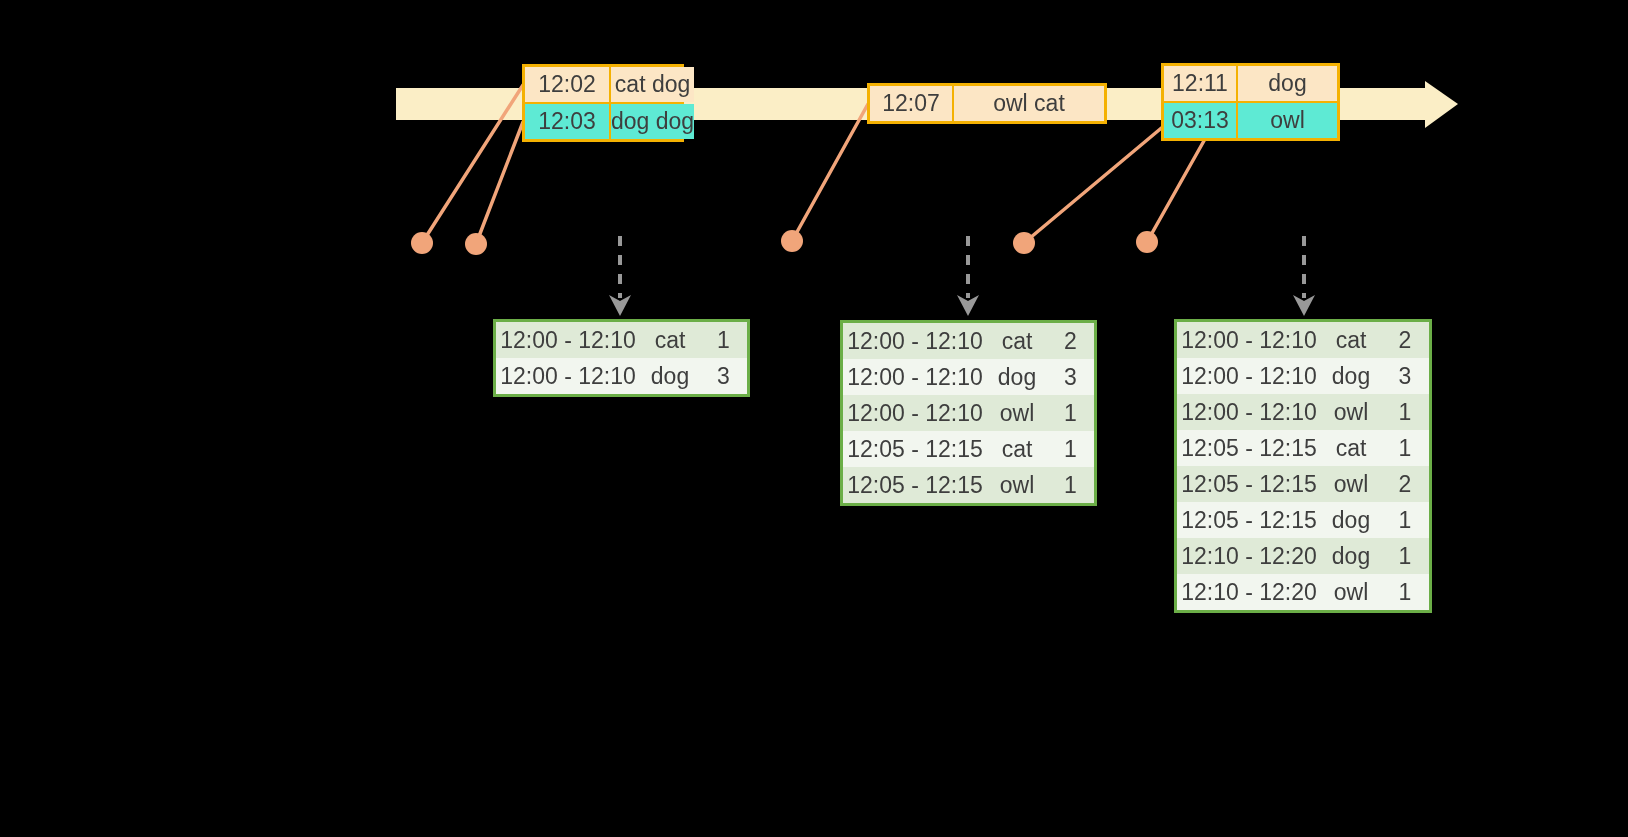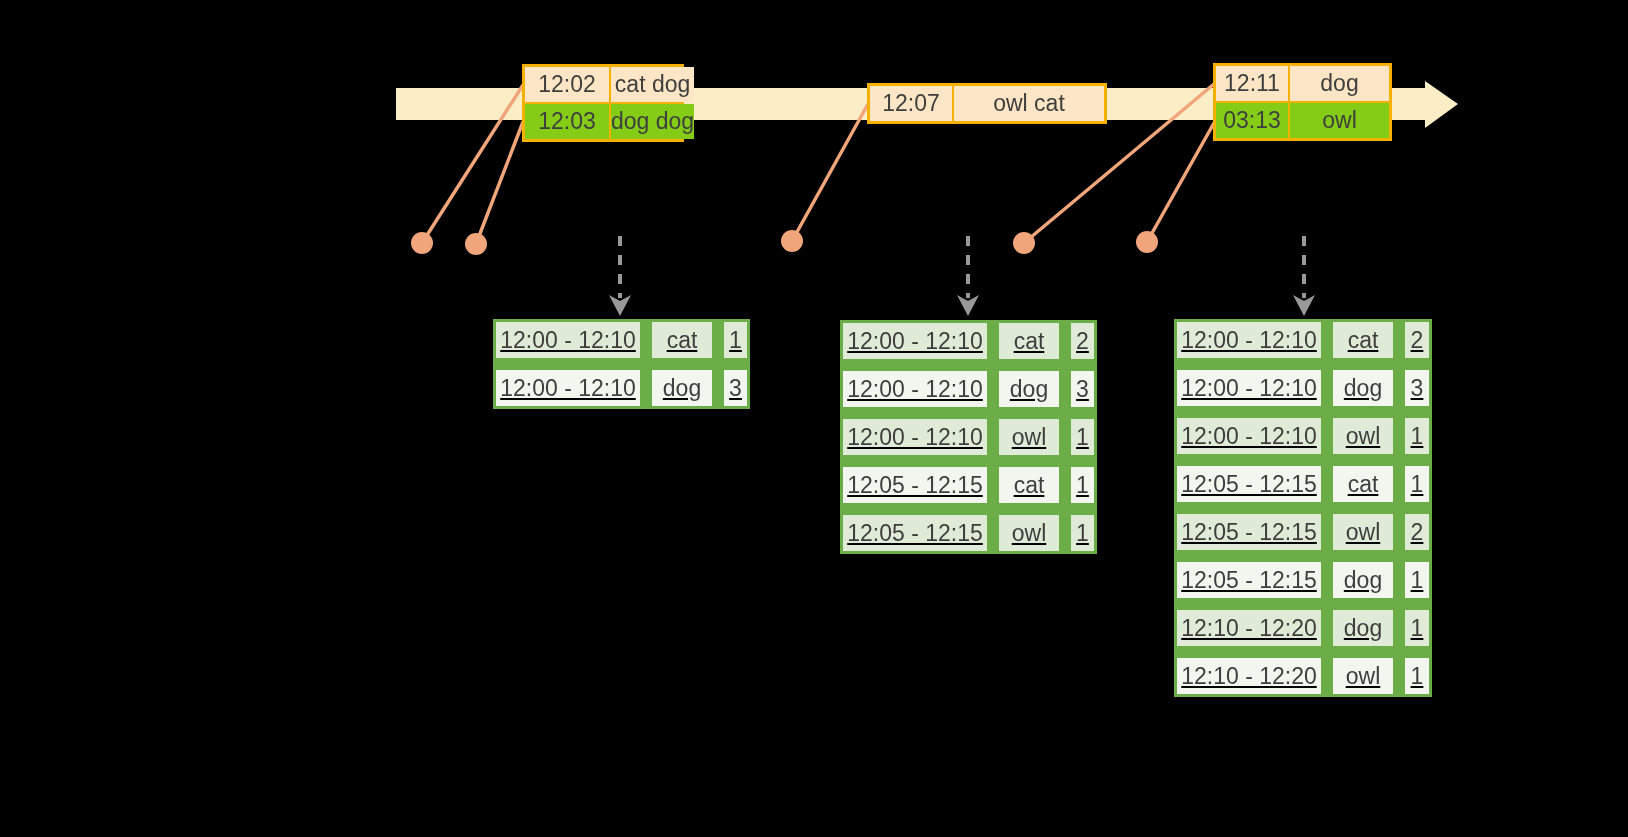--- a/index.html
+++ b/index.html
@@ -21,32 +21,31 @@
     background:#F4B102;
     grid-auto-rows:35px;
     box-sizing:border-box;
   }
   .event-cell{
     display:flex;align-items:center;justify-content:center;
     font-size:23px;color:#3E3E3E;line-height:1;
     white-space:nowrap;
   }
   .row-peach{background:#FCE6C5;}
-  .row-cream{background:#84cc16;}
+  .row-cream{background:#5eead4;}
 
   
   .result-table{
     position:absolute;
     display:grid;
-    gap:12px;
+    gap:0;
     border:3px solid #6BAE47;
     background:#6BAE47;
     grid-auto-rows:36px;
     box-sizing:border-box;
-    text-decoration:underline;
   }
   .result-cell{
     display:flex;align-items:center;justify-content:center;
     font-size:23px;color:#3E3E3E;line-height:1;
     white-space:nowrap;
   }
   .row-green{background:#DFEAD7;}
   .row-light{background:#F2F6EF;}
 </style>
 </head>
@@ -77,21 +76,21 @@
       <div class="event-table" style="left: 522px; top: 64px; width: 162px; grid-template-columns: 84px 1fr;">
         <div class="event-cell row-peach">12:02</div>
         <div class="event-cell row-peach">cat dog</div>
         <div class="event-cell row-cream">12:03</div>
         <div class="event-cell row-cream">dog dog</div>
       </div>
       <div class="event-table" style="left: 867px; top: 83px; width: 240px; grid-template-columns: 82px 1fr;">
         <div class="event-cell row-peach">12:07</div>
         <div class="event-cell row-peach">owl cat</div>
       </div>
-      <div class="event-table" style="left: 1213px; top: 63px; width: 179px; grid-template-columns: 72px 1fr;">
+      <div class="event-table" style="left: 1161px; top: 63px; width: 179px; grid-template-columns: 72px 1fr;">
         <div class="event-cell row-peach">12:11</div>
         <div class="event-cell row-peach">dog</div>
         <div class="event-cell row-cream">03:13</div>
         <div class="event-cell row-cream">owl</div>
       </div>
       <div class="result-table" style="left: 493px; top: 319px; width: 257px; grid-template-columns: 144px 60px 1fr;">
         <div class="result-cell row-green">12:00 - 12:10</div>
         <div class="result-cell row-green">cat</div>
         <div class="result-cell row-green">1</div>
         <div class="result-cell row-light">12:00 - 12:10</div>

